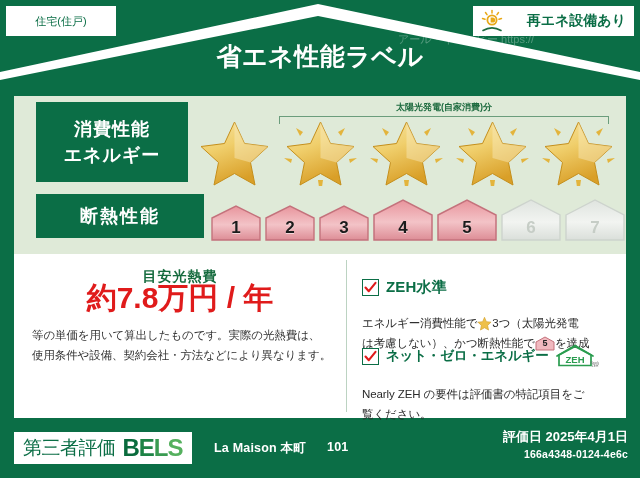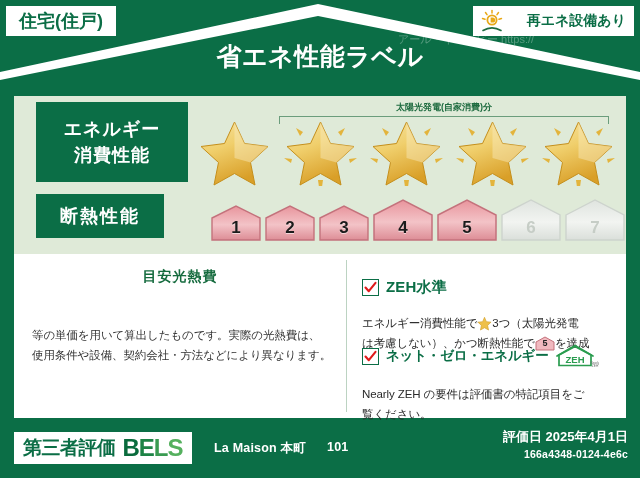--- a/index.html
+++ b/index.html
@@ -21,22 +21,22 @@
     overflow: hidden;
   }
 
   
   .tag-house-type {
     position: absolute;
     left: 6px; top: 6px;
     width: 110px; height: 30px;
     background: #ffffff;
     display: flex; align-items: center; justify-content: center;
-    font-size: 18px;
-    font-weight: bold;
+    font-size: 11px;
+    font-weight: normal;
     color: #0b6e46;
     letter-spacing: 0px;
     z-index: 6;
   }
 
   .tag-reene {
     position: absolute;
     right: 6px; top: 6px;
     height: 30px;
     padding: 0 8px 0 6px;
@@ -118,21 +118,21 @@
   }
   .cat-energy {
     top: 0;
     width: 152px; height: 80px;
     font-size: 18px;
     line-height: 1.45;
     letter-spacing: 1px;
   }
   .cat-insul {
     top: 0;
-    width: 128px; height: 44px;
+    width: 168px; height: 44px;
     font-size: 18px;
     letter-spacing: 2px;
   }
 
   
   .stars-wrap {
     position: absolute;
     left: 178px; top: 0;
     width: 428px; height: 86px;
   }
@@ -312,21 +312,21 @@
     position: absolute;
     left: 14px; top: 14px;
     height: 32px;
     background: #ffffff;
     display: flex; align-items: center;
     padding: 0 9px;
     gap: 7px;
   }
   .bels-jp {
     font-size: 19px;
-    font-weight: bold;
+    font-weight: normal;
     color: #0b6e46;
     letter-spacing: -0.5px;
     white-space: nowrap;
     text-align: center;
   }
   .bels-word { display: flex; align-items: baseline; }
   .bels-word span {
     font-size: 24px;
     font-weight: bold;
     letter-spacing: -1px;
@@ -415,22 +415,22 @@
   <div class="title-block">
     <div class="title-large">省エネ性能ラベル</div>
   </div>
 
   <div class="card">
 
     <div class="perf-band">
 
       <div class="row-energy">
         <div class="cat-chip cat-energy">
+          <span>消費性能</span>
           <span>エネルギー</span>
-          <span>消費性能</span>
         </div>
 
         <div class="stars-wrap">
 
           <div class="solar-bracket">
             <div class="solar-bracket-label">太陽光発電(自家消費)分</div>
             <div class="bracket-line"></div>
           </div>
 
           <div class="star-row">
@@ -579,20 +579,21 @@
 
       <div class="col-divider"></div>
 
       <div class="col-left">
         <div class="cost-head">
           <span class="rule"></span>
           <span class="txt">目安光熱費</span>
           <span class="rule"></span>
         </div>
 
+        <div class="cost-value">約7.8万円 / 年</div>
 
         <div class="cost-note">
           <div>等の単価を用いて算出したものです。実際の光熱費は、</div>
           <div>使用条件や設備、契約会社・方法などにより異なります。</div>
         </div>
       </div>
 
       <div class="col-right">
 
         <div class="check-block cb-zeh">

